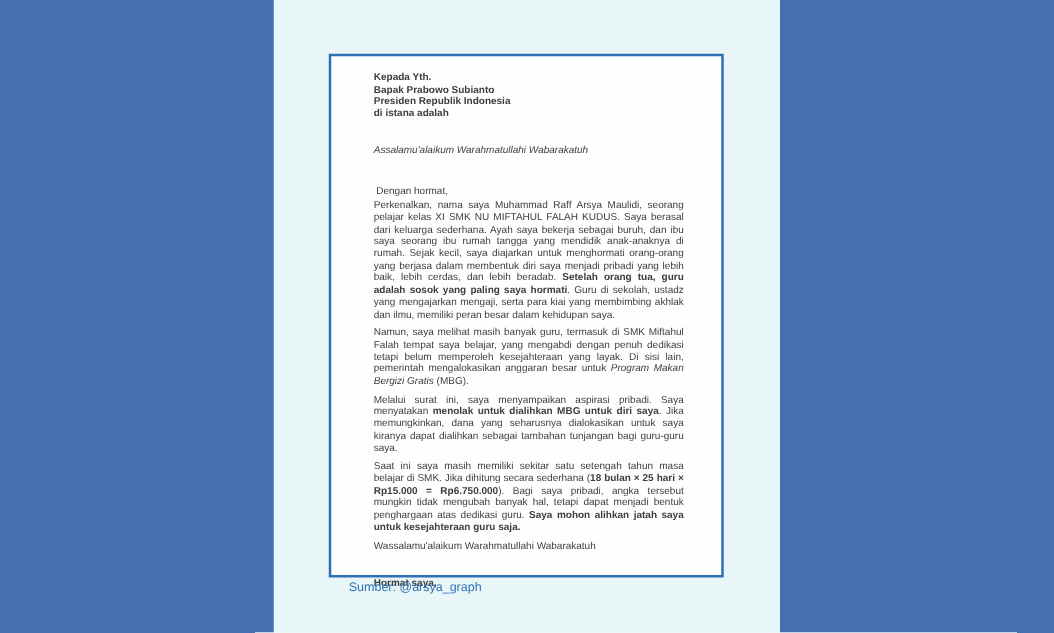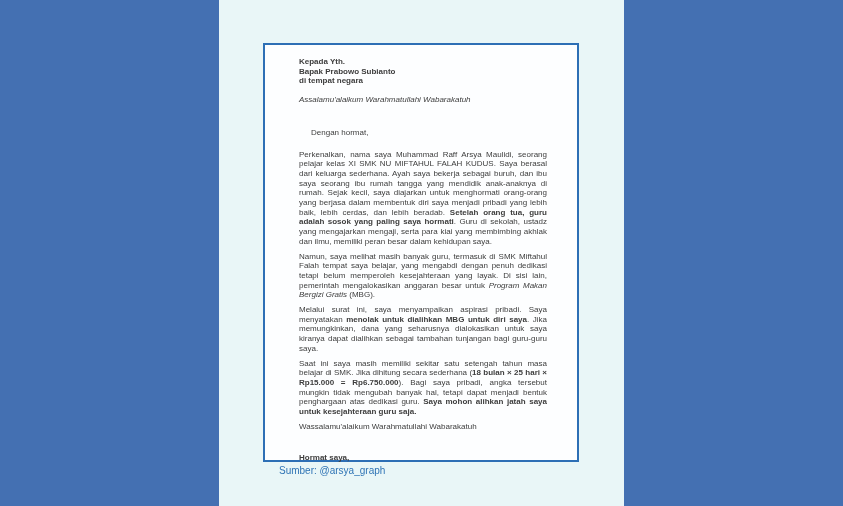--- a/index.html
+++ b/index.html
@@ -30,23 +30,23 @@
     height: 419px;
     box-sizing: border-box;
     background: #fdfeff;
     border: 2px solid #2d6fb5;
     padding: 12px 30px 0 34px;
     color: #3d3d3d;
     font-size: 8px;
     line-height: 9.7px;
   }
 
-  .recipient { font-weight: bold; margin-bottom: 9px; }
+  .recipient { font-weight: bold; margin-bottom: 19px; }
   .salutation { margin-bottom: 23px; font-style: italic; }
-  .opening { margin: 12px; }
+  .opening { margin: 2px; }
   .para { margin: 0 0 5px 0; text-align: justify; }
   .para .b { font-weight: bold; }
   .para .i { font-style: italic; }
   .closing { margin: 2px 0 21px 0; }
   .signoff { font-weight: bold; margin-bottom: 1px; }
 
   .caption {
     position: absolute;
     left: 263px;
     top: 465px;
@@ -59,21 +59,22 @@
 <body>
 
 <div class="stage">
   <div class="sidebar left"></div>
   <div class="sidebar right"></div>
 
   <div class="paper">
     <div class="recipient">
         <div>Kepada Yth.</div>
         <div>Bapak Prabowo Subianto</div>
-        <div>di tempat negara</div>
+        <div>Presiden Republik Indonesia</div>
+        <div>di istana adalah</div>
       </div>
 
     <div class="salutation">Assalamu'alaikum Warahmatullahi Wabarakatuh</div>
 
     <div class="opening">Dengan hormat,</div>
 
     <div>
         <p class="para"><span>Perkenalkan, nama saya Muhammad Raff Arsya Maulidi, seorang pelajar kelas XI SMK NU MIFTAHUL FALAH KUDUS. Saya berasal dari keluarga sederhana. Ayah saya bekerja sebagai buruh, dan ibu saya seorang ibu rumah tangga yang mendidik anak-anaknya di rumah. Sejak kecil, saya diajarkan untuk menghormati orang-orang yang berjasa dalam membentuk diri saya menjadi pribadi yang lebih baik, lebih cerdas, dan lebih beradab. </span><span class="b">Setelah orang tua, guru adalah sosok yang paling saya hormati</span><span>. Guru di sekolah, ustadz yang mengajarkan mengaji, serta para kiai yang membimbing akhlak dan ilmu, memiliki peran besar dalam kehidupan saya.</span></p>
         <p class="para"><span>Namun, saya melihat masih banyak guru, termasuk di SMK Miftahul Falah tempat saya belajar, yang mengabdi dengan penuh dedikasi tetapi belum memperoleh kesejahteraan yang layak. Di sisi lain, pemerintah mengalokasikan anggaran besar untuk </span><span class="i">Program Makan Bergizi Gratis</span><span> (MBG).</span></p>
         <p class="para"><span>Melalui surat ini, saya menyampaikan aspirasi pribadi. Saya menyatakan </span><span class="b">menolak untuk dialihkan MBG untuk diri saya</span><span>. Jika memungkinkan, dana yang seharusnya dialokasikan untuk saya kiranya dapat dialihkan sebagai tambahan tunjangan bagi guru-guru saya.</span></p>

